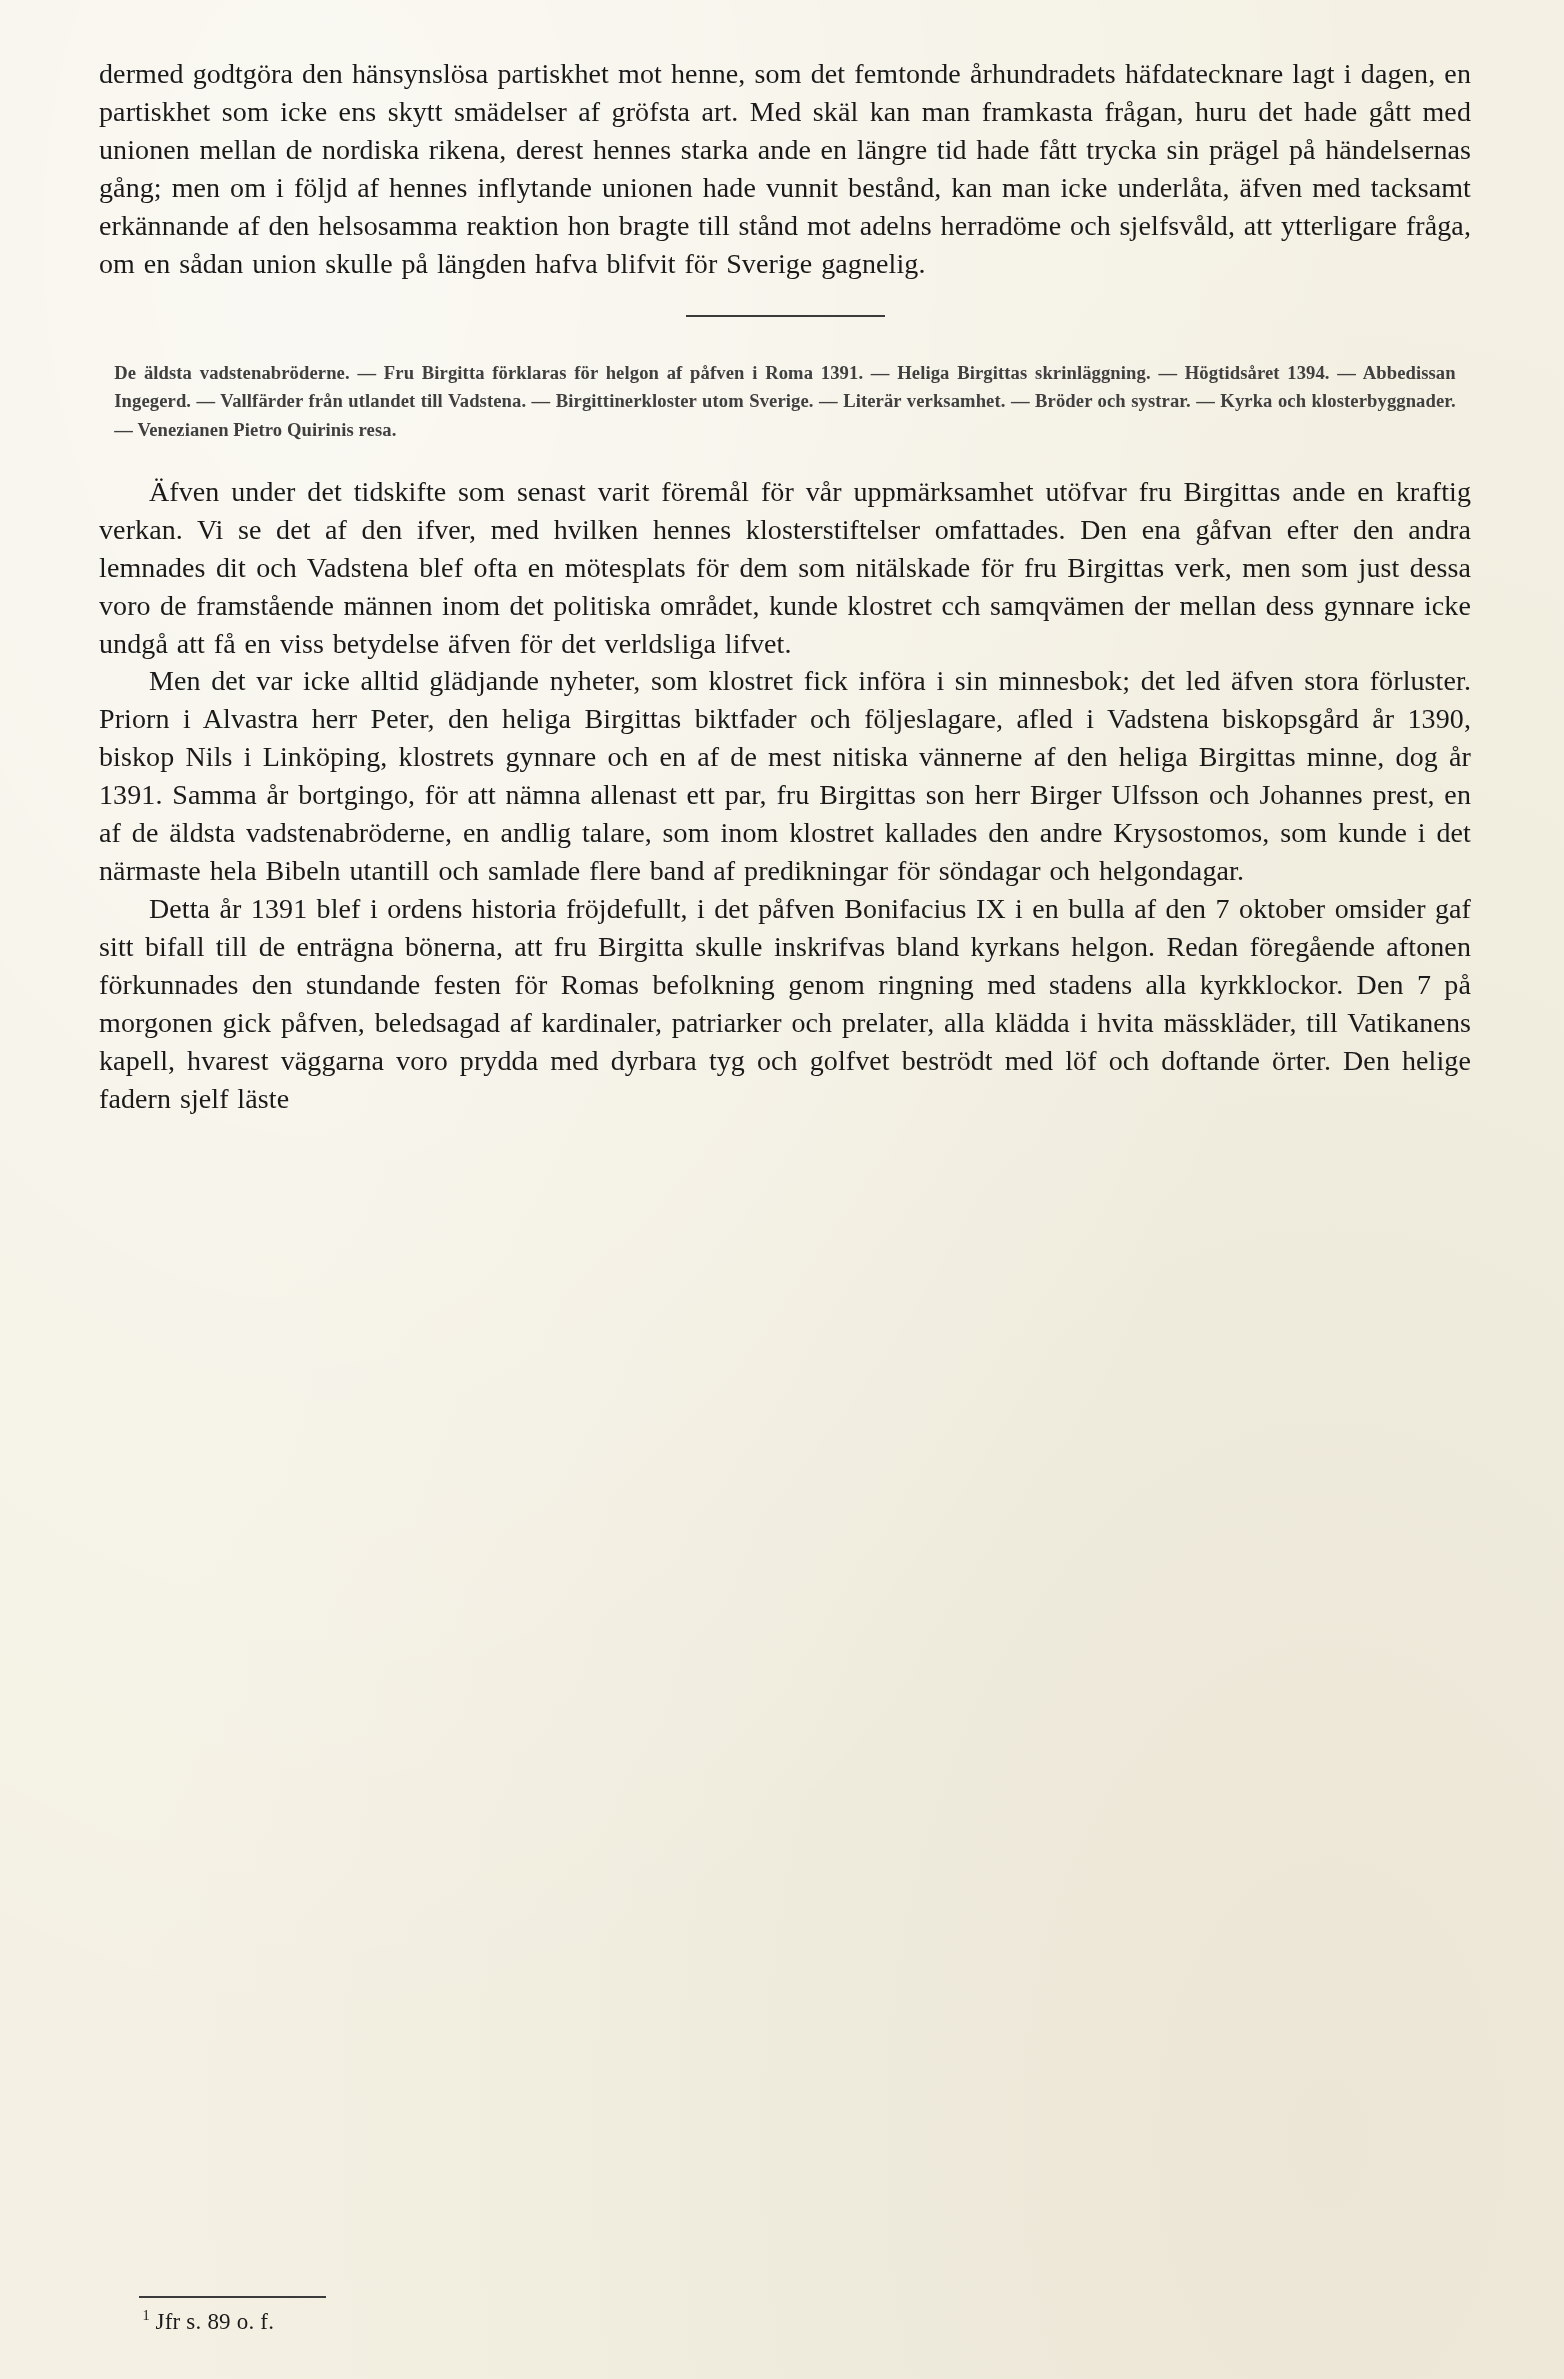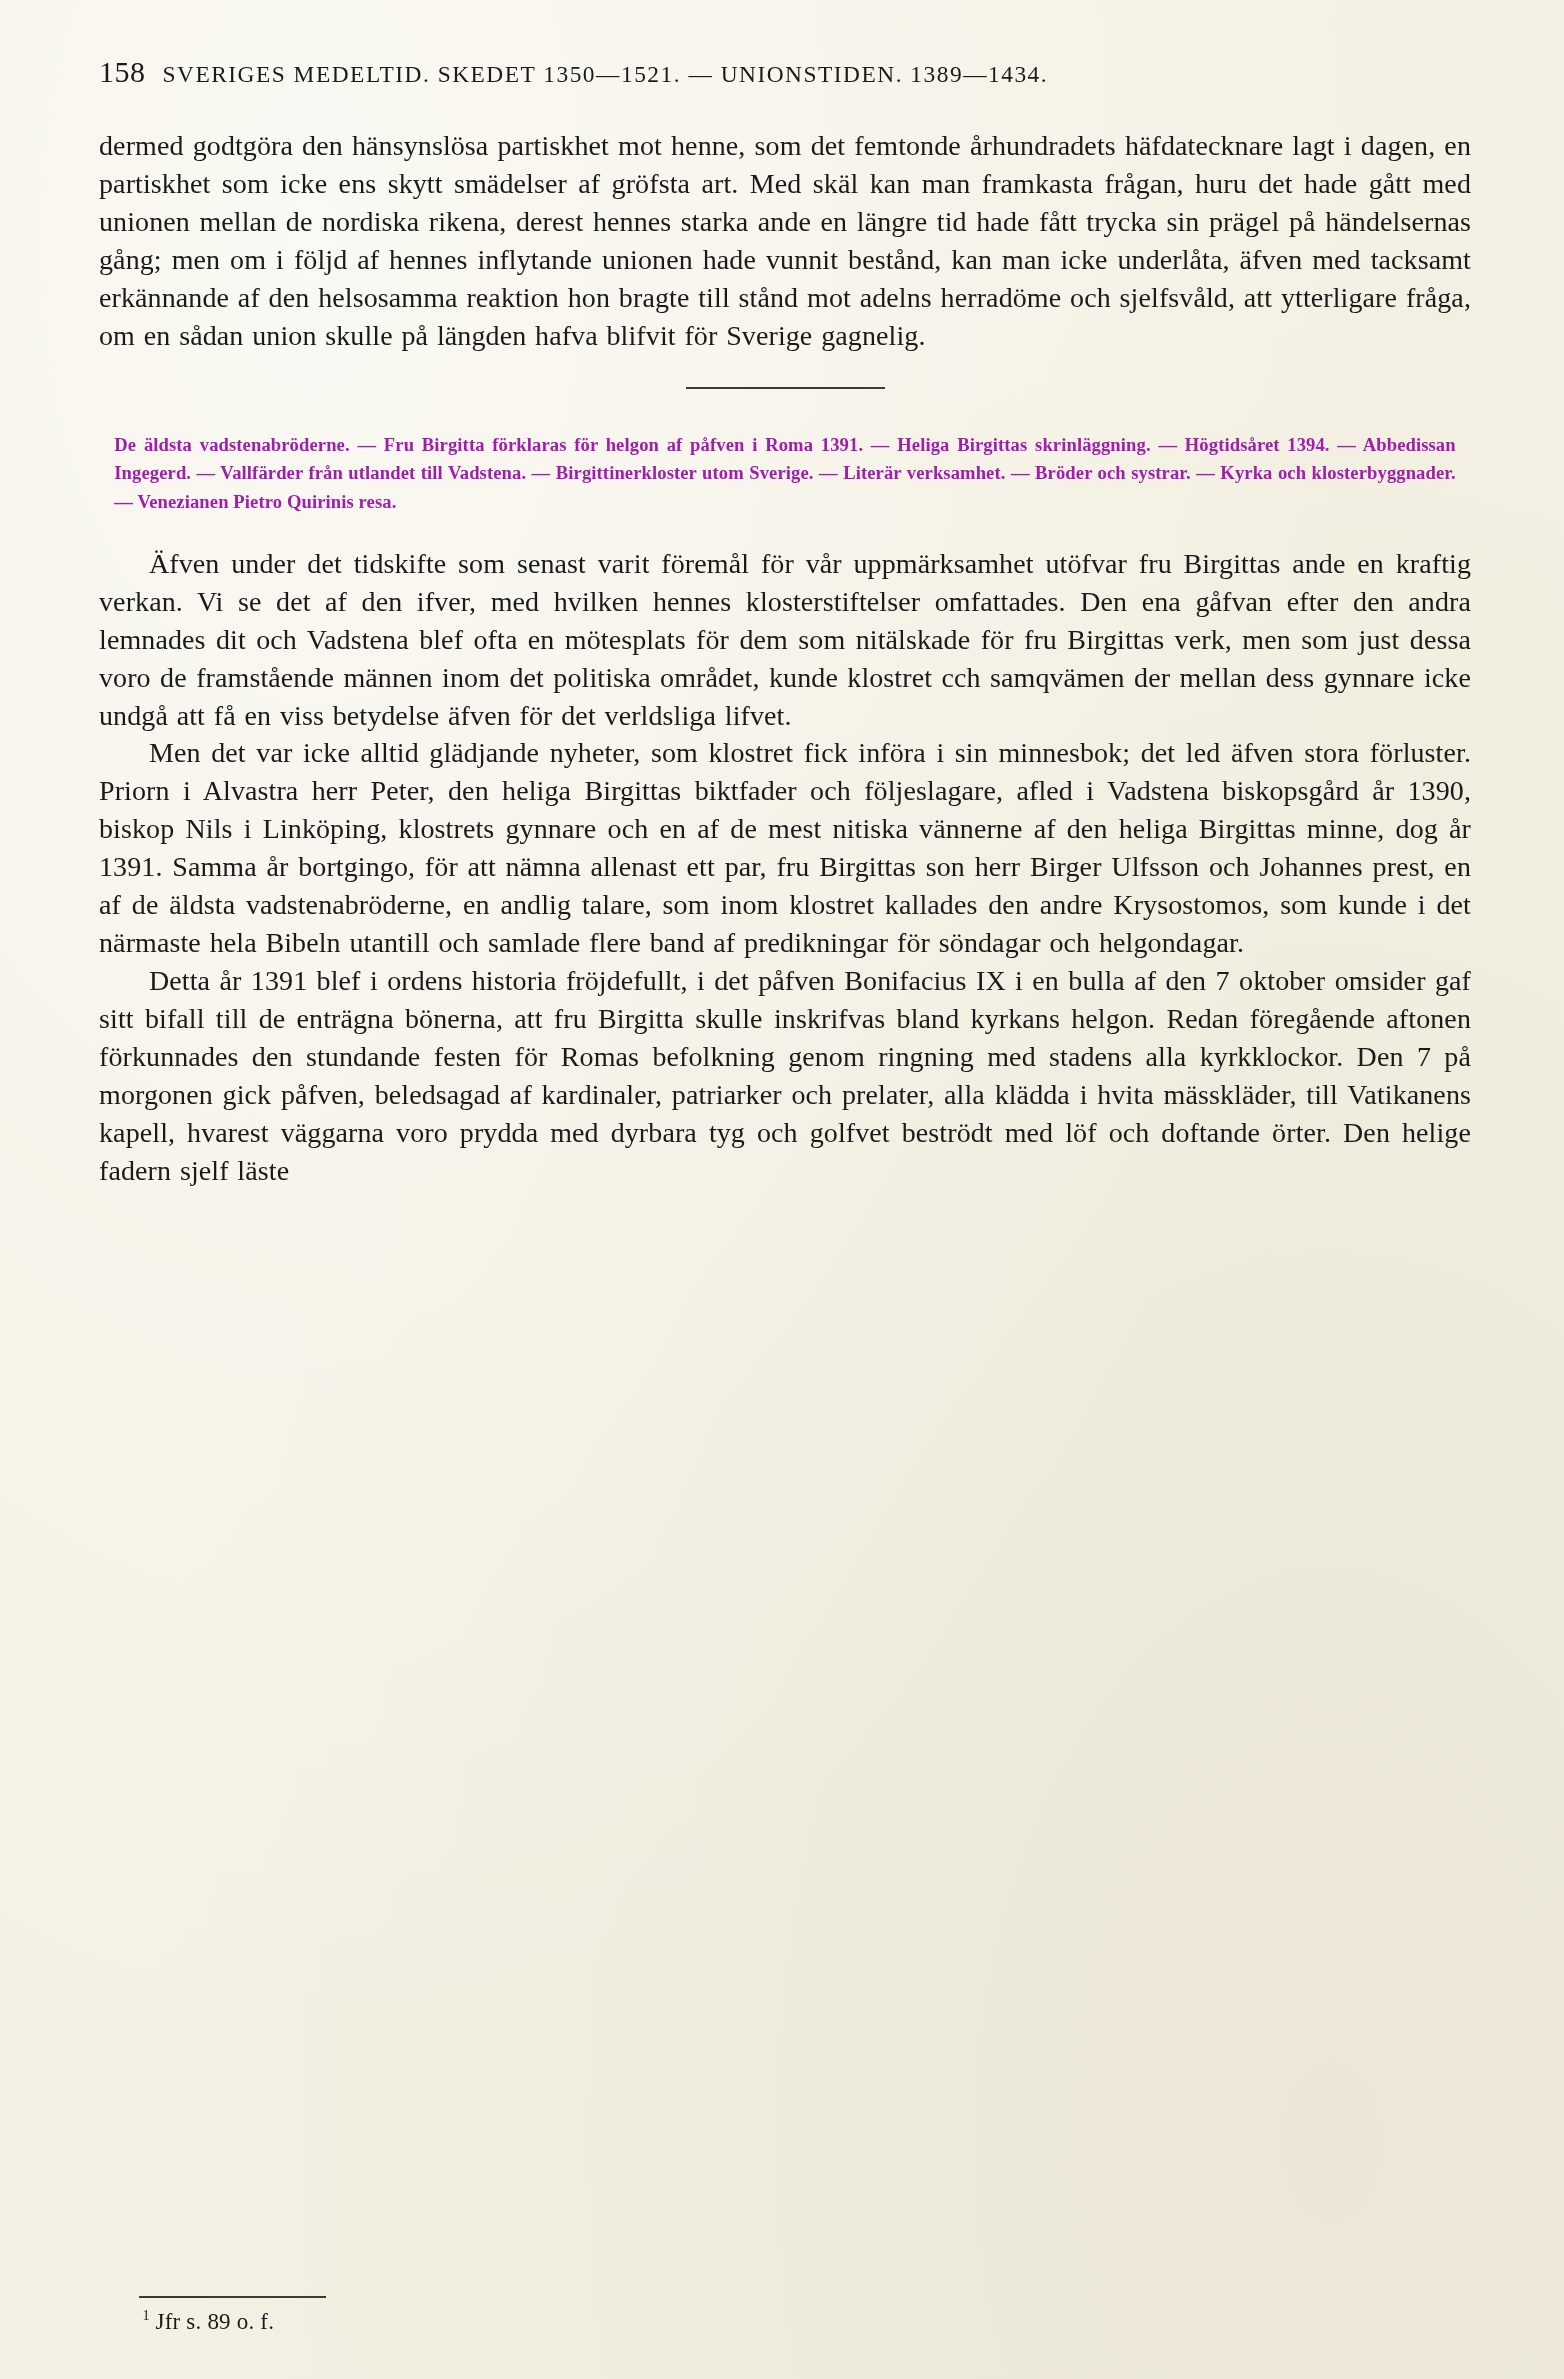--- a/index.html
+++ b/index.html
@@ -92,21 +92,21 @@
     font-weight: bold;
   }
   
   .synopsis {
     font-family: "Liberation Serif", serif;
     font-weight: bold;
     font-size: 18.6px;
     line-height: 1.52;
     text-align: justify;
     letter-spacing: 0.1px;
-    color: #a21caf;
+    color: #404040;
     margin: 0 5.7px 29px 5.7px;
     padding: 0 9.6px;
   }
   
   .footnote-wrap {
     position: absolute;
     left: 110px;
     bottom: 44px;
     width: 497px;
   }
@@ -126,24 +126,20 @@
     vertical-align: super;
     margin-right: 5.7px;
   }
 </style>
 </head>
 <body>
 
 <div class="page">
   <div class="content">
 
-    <div class="runhead">
-      <span class="folio">158</span>
-      <span class="title">SVERIGES MEDELTID.  SKEDET 1350—1521. — UNIONSTIDEN.  1389—1434.</span>
-    </div>
 
     <p class="body spread">dermed godtgöra den hänsynslösa partiskhet mot henne, som det femtonde århundradets häfdatecknare lagt i dagen, en partiskhet som icke ens skytt smädelser af gröfsta art. Med skäl kan man framkasta frågan, huru det hade gått med unionen mellan de nordiska rikena, derest hennes starka ande en längre tid hade fått trycka sin prägel på händelsernas gång; men om i följd af hennes inflytande unionen hade vunnit bestånd, kan man icke underlåta, äfven med tacksamt erkännande af den helsosamma reaktion hon bragte till stånd mot adelns herradöme och sjelfsvåld, att ytterligare fråga, om en sådan union skulle på längden hafva blifvit för Sverige gagnelig.</p>
 
     <div class="rule"></div>
 
 
     <div class="synopsis">De äldsta vadstenabröderne. — Fru Birgitta förklaras för helgon af påfven i Roma 1391. — Heliga Birgittas skrinläggning. — Högtidsåret 1394. — Abbedissan Ingegerd. — Vallfärder från utlandet till Vadstena. — Birgittinerkloster utom Sverige. — Literär verksamhet. — Bröder och systrar. — Kyrka och klosterbyggnader. — Venezianen Pietro Quirinis resa.</div>
 
     <p class="body spread indent">Äfven under det tidskifte som senast varit föremål för vår uppmärksamhet utöfvar fru Birgittas ande en kraftig verkan. Vi se det af den ifver, med hvilken hennes klosterstiftelser omfattades. Den ena gåfvan efter den andra lemnades dit och Vadstena blef ofta en mötesplats för dem som nitälskade för fru Birgittas verk, men som just dessa voro de framstående männen inom det politiska området, kunde klostret cch samqvämen der mellan dess gynnare icke undgå att få en viss betydelse äfven för det verldsliga lifvet.</p>
     <p class="body spread indent">Men det var icke alltid glädjande nyheter, som klostret fick införa i sin minnesbok; det led äfven stora förluster. Priorn i Alvastra herr Peter, den heliga Birgittas biktfader och följeslagare, afled i Vadstena biskopsgård år 1390, biskop Nils i Linköping, klostrets gynnare och en af de mest nitiska vännerne af den heliga Birgittas minne, dog år 1391. Samma år bortgingo, för att nämna allenast ett par, fru Birgittas son herr Birger Ulfsson och Johannes prest, en af de äldsta vadstenabröderne, en andlig talare, som inom klostret kallades den andre Krysostomos, som kunde i det närmaste hela Bibeln utantill och samlade flere band af predikningar för söndagar och helgondagar.</p>

